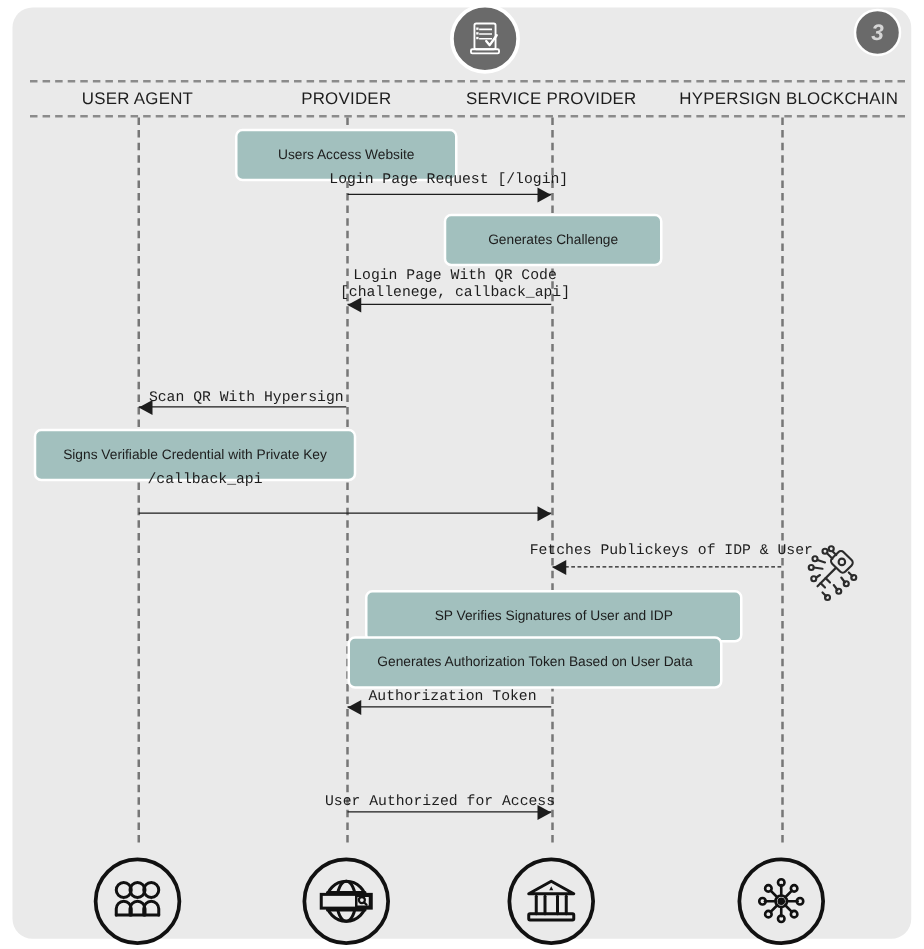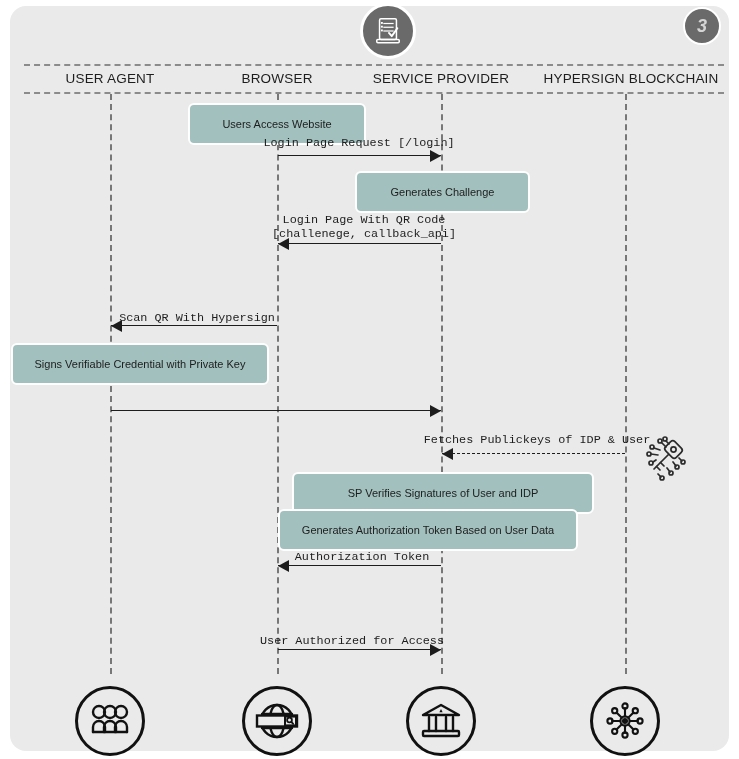--- a/index.html
+++ b/index.html
@@ -197,21 +197,21 @@
 
   <div id="step-number-badge">
     <span>3</span>
   </div>
 
   <div class="hrule" id="hrule-top"></div>
   <div class="hrule" id="hrule-bot"></div>
 
   <div id="lane-labels">
       <div class="lane-label" style="left: 100px;">USER AGENT</div>
-      <div class="lane-label" style="left: 267px;">BROWSER</div>
+      <div class="lane-label" style="left: 267px;">PROVIDER</div>
       <div class="lane-label" style="left: 431px;">SERVICE PROVIDER</div>
       <div class="lane-label" style="left: 621px;">HYPERSIGN BLOCKCHAIN</div>
     </div>
   <div id="lifelines">
       <div class="lifeline" style="left: 100px;"></div>
       <div class="lifeline" style="left: 267px;"></div>
       <div class="lifeline" style="left: 431px;"></div>
       <div class="lifeline" style="left: 615px;"></div>
     </div>
   <div id="actors">
@@ -289,21 +289,21 @@
         </span>
       </div>
     </div>
   <div id="activities">
       <div class="activity-box" style="left: 178px; top: 97px; width: 178px;">
         <span>Users Access Website</span>
       </div>
       <div class="activity-box" style="left: 345px; top: 165px; width: 175px;">
         <span>Generates Challenge</span>
       </div>
-      <div class="activity-box" style="left: 1px; top: 337px; width: 258px; align-items: center;">
+      <div class="activity-box" style="left: 17px; top: 337px; width: 258px; align-items: center;">
         <span>Signs Verifiable Credential with Private Key</span>
       </div>
       <div class="activity-box" style="left: 282px; top: 466px; width: 302px;">
         <span>SP Verifies Signatures of User and IDP</span>
       </div>
       <div class="activity-box" style="left: 268px; top: 503px; width: 300px;">
         <span>Generates Authorization Token Based on User Data</span>
       </div>
     </div>
   <div id="messages">
@@ -315,20 +315,21 @@
       <div class="msg-label center" style="left: 354px; top: 208px;">
         <div>Login Page With QR Code</div>
         <div>[challenege, callback_api]</div>
       </div>
       <div class="msg-line" style="left: 101px; top: 319px; width: 166px;"></div>
       <div class="msg-arrow left" style="top: 314px; left: 101px;"></div>
       <div class="msg-label center" style="left: 187px; top: 306px;">Scan QR With Hypersign</div>
       <div class="msg-line" style="left: 101px; top: 404px; width: 330px;"></div>
       <div class="msg-arrow right" style="top: 399px; left: 420px;"></div>
       <div class="msg-label" style="left: 108px; top: 371px;">
+        <div>/callback_api</div>
       </div>
       <div class="msg-line dashed" style="left: 432px; top: 447px; width: 183px;"></div>
       <div class="msg-arrow left" style="top: 442px; left: 432px;"></div>
       <div class="msg-label center" style="left: 527px; top: 428px;">Fetches Publickeys of IDP &amp; User</div>
       <div class="msg-line" style="left: 268px; top: 559px; width: 163px;"></div>
       <div class="msg-arrow left" style="top: 554px; left: 268px;"></div>
       <div class="msg-label center" style="left: 352px; top: 545px;">Authorization Token</div>
       <div class="msg-line" style="left: 268px; top: 643px; width: 163px;"></div>
       <div class="msg-arrow right" style="top: 638px; left: 420px;"></div>
       <div class="msg-label center" style="left: 342px; top: 629px;">User Authorized for Access</div>

